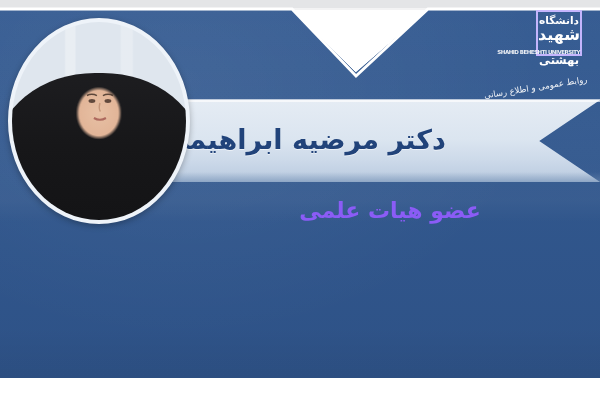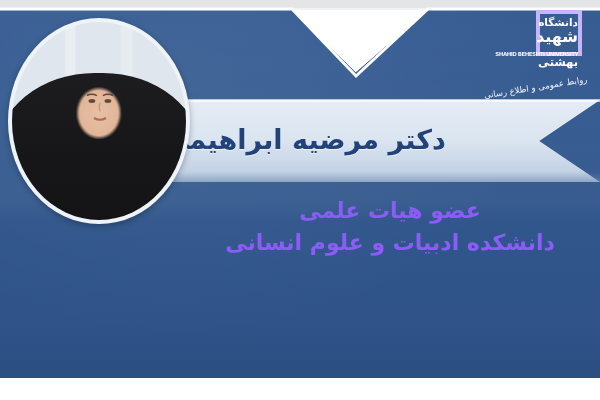--- a/index.html
+++ b/index.html
@@ -89,21 +89,21 @@
     width: 108px;
     height: 78px;
     pointer-events: none;
   }
   .logo-mark {
     position: absolute;
     right: 8px;
     top: 2px;
     width: 46px;
     height: 46px;
-    border: 4px solid #c4b5fd;
+    border: 2px solid #c4b5fd;
     box-sizing: border-box;
   }
   .logo-mark .ln {
     position: absolute;
     left: 0; right: 0;
     text-align: center;
     color: #ffffff;
     font-size: 11px;
     font-weight: bold;
     line-height: 1;
@@ -314,21 +314,20 @@
   </div>
 
   <div class="ribbon"></div>
   <div class="ribbon-top-edge"></div>
   <div class="ribbon-bottom-shade"></div>
 
   <div class="name-text">دکتر مرضیه ابراهیمی</div>
 
   <div class="subtitle">
     <div class="line1">عضو هیات علمی</div>
-    <div class="line2">دانشکده ادبیات و علوم انسانی</div>
   </div>
 
   <div class="portrait">
     <div class="portrait-photo"></div>
     <svg class="face-detail" viewBox="0 0 46 56">
       <ellipse cx="15" cy="20" rx="3.4" ry="1.9" fill="#4a352c" opacity="0.85"></ellipse>
       <ellipse cx="31" cy="20" rx="3.4" ry="1.9" fill="#4a352c" opacity="0.85"></ellipse>
       <path d="M10 14.5 Q15 12 20 14.6" stroke="#3a2a22" stroke-width="1.5" fill="none" opacity="0.8"></path>
       <path d="M26 14.6 Q31 12 36 14.5" stroke="#3a2a22" stroke-width="1.5" fill="none" opacity="0.8"></path>
       <path d="M23 22 Q21.5 28 23.5 30.5" stroke="#b98a6d" stroke-width="1.4" fill="none" opacity="0.75"></path>

